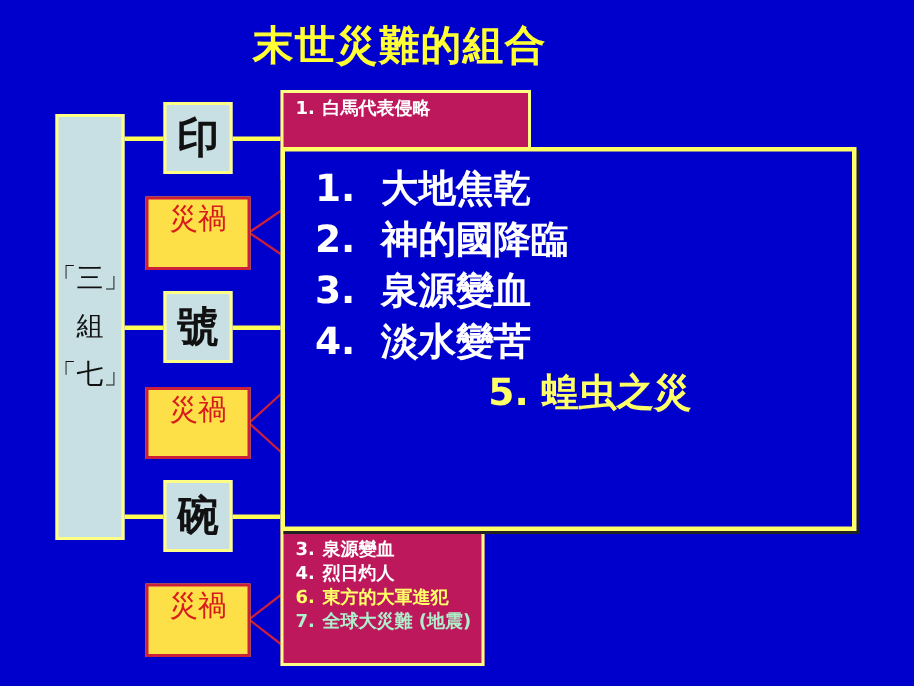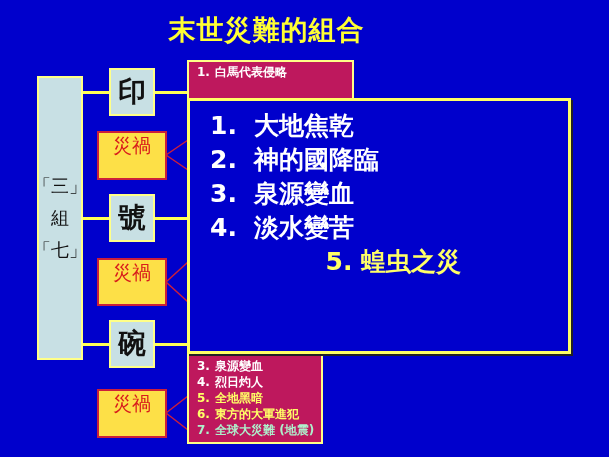--- a/index.html
+++ b/index.html
@@ -92,21 +92,20 @@
   <span>災禍</span>
 </div>
 
 <div class="list-box" style="left:187px; top:60px; width:167px; height:60px;">
   <div><span class="num">1.</span><span>白馬代表侵略</span></div>
 </div>
 
 <div class="list-box" style="left:187px; top:340px; width:136px; height:104px; padding-top:16px;">
   <div style="color:#ffffff"><span class="num">3.</span><span>泉源變血</span></div>
   <div style="color:#ffffff"><span class="num">4.</span><span>烈日灼人</span></div>
-  <div style="color:#ffff66"><span class="num">5.</span><span>全地黑暗</span></div>
   <div style="color:#ffff66"><span class="num">6.</span><span>東方的大軍進犯</span></div>
   <div style="color:#aef0cc"><span class="num">7.</span><span>全球大災難 (地震)</span></div>
 </div>
 
 <div class="big-box">
   <div class="c-white"><span class="num">1.</span><span>大地焦乾</span></div>
   <div class="c-white"><span class="num">2.</span><span>神的國降臨</span></div>
   <div class="c-white"><span class="num">3.</span><span>泉源變血</span></div>
   <div class="c-white"><span class="num">4.</span><span>淡水變苦</span></div>
   <div class="c-yellow"><span class="num">5.</span><span>蝗虫之災</span></div>

